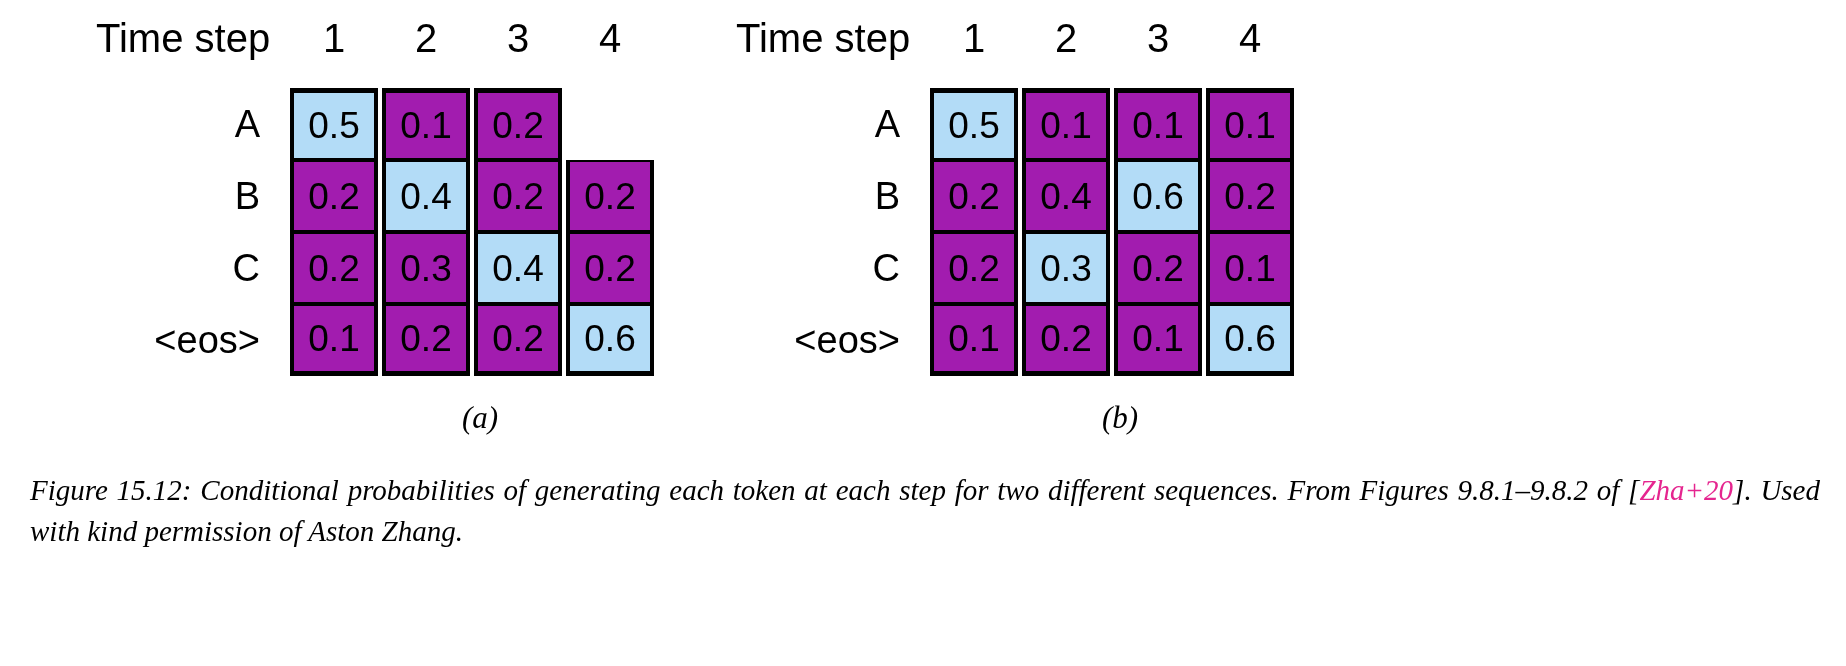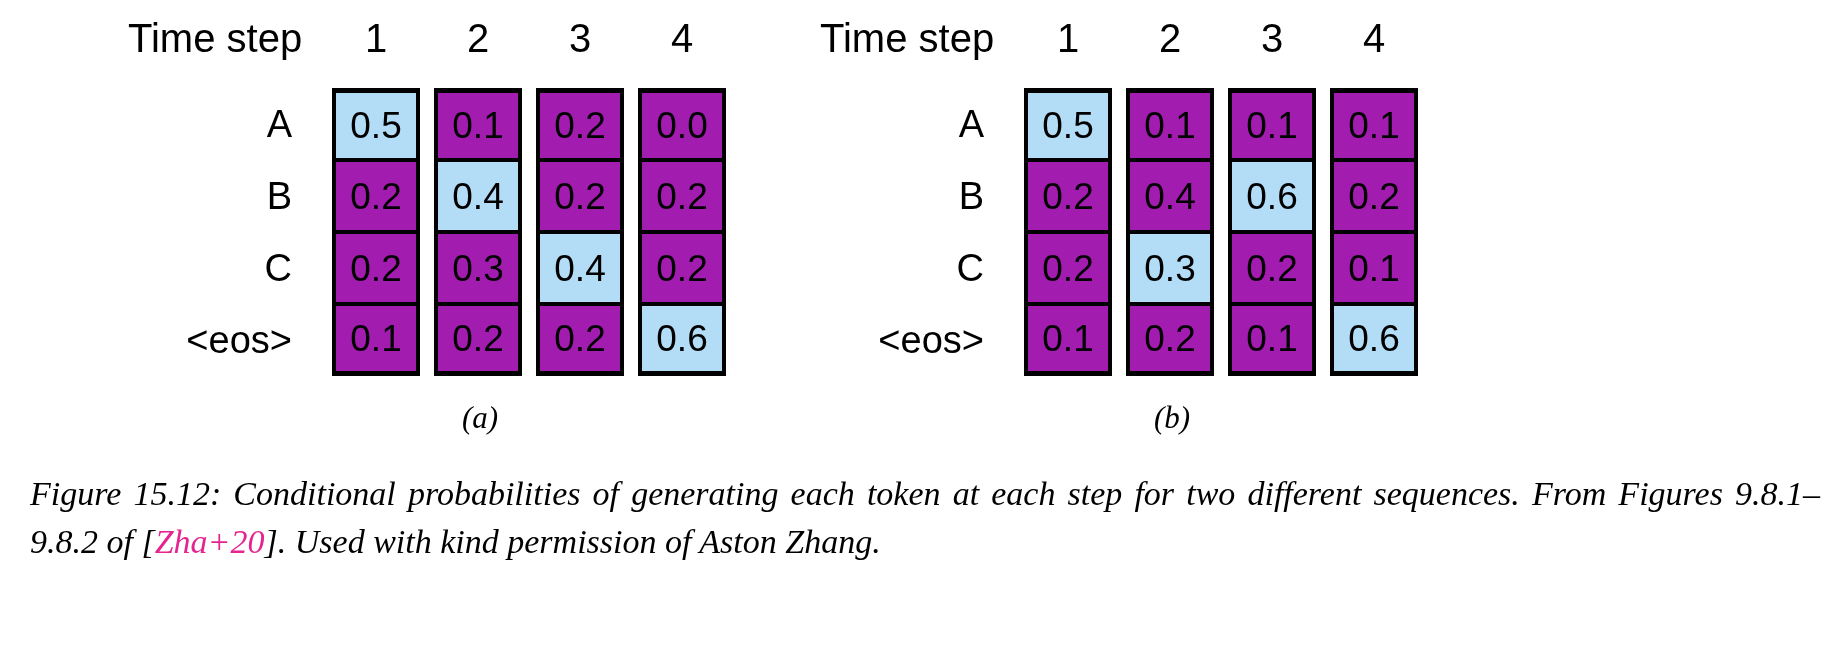--- a/index.html
+++ b/index.html
@@ -32,22 +32,21 @@
   .panel {
     position: relative;
   }
   .panel-a { margin-left: 96px; }
   .panel-b { margin-left: 62px; }
 
   .grid {
     display: grid;
     grid-template-columns: 190px repeat(4, 88px);
     grid-auto-rows: auto;
-    column-gap: 14px;
-    margin-left: 32px;
+    column-gap: 4px;
   }
 
   .timestep-label {
     grid-column: 1;
     grid-row: 1;
     font-size: 40px;
     line-height: 1;
     text-align: right;
     padding-right: 22px;
     padding-bottom: 30px;
@@ -110,21 +109,21 @@
   .sub-a { margin-left: 190px; width: 388px; }
   .sub-b { margin-left: 190px; width: 388px; }
 
   .caption {
     position: absolute;
     left: 30px;
     top: 470px;
     width: 1790px;
     font-family: "Liberation Serif", serif;
     font-style: italic;
-    font-size: 34px;
+    font-size: 29px;
     line-height: 1.42;
     text-align: justify;
   }
   .cite {
     font-style: italic;
   }
 </style>
 </head>
 <body>
 
@@ -142,23 +141,20 @@
         <div class="row-label">A</div>
         <div class="colwrap">
             <div class="cell first" style="background: rgb(179, 220, 247);">0.5</div>
           </div>
         <div class="colwrap">
             <div class="cell first">0.1</div>
           </div>
         <div class="colwrap">
             <div class="cell first">0.2</div>
           </div>
-        <div class="colwrap lastcol">
-            <div class="cell first">0.0</div>
-          </div>
 
         <div class="row-label">B</div>
         <div class="colwrap">
             <div class="cell">0.2</div>
           </div>
         <div class="colwrap">
             <div class="cell" style="background: rgb(179, 220, 247);">0.4</div>
           </div>
         <div class="colwrap">
             <div class="cell">0.2</div>

